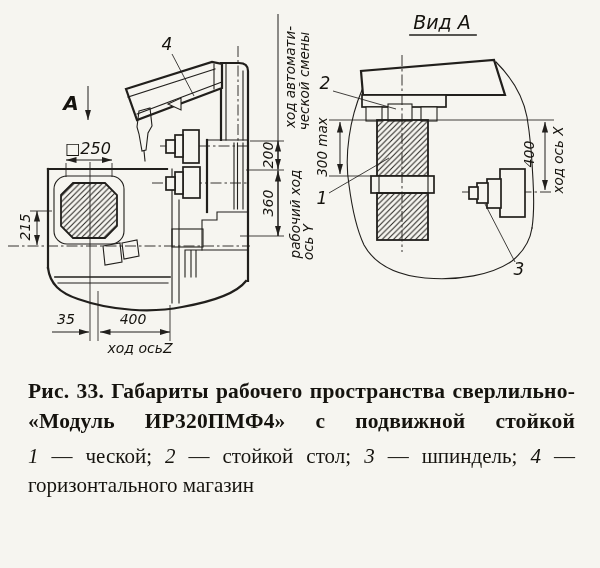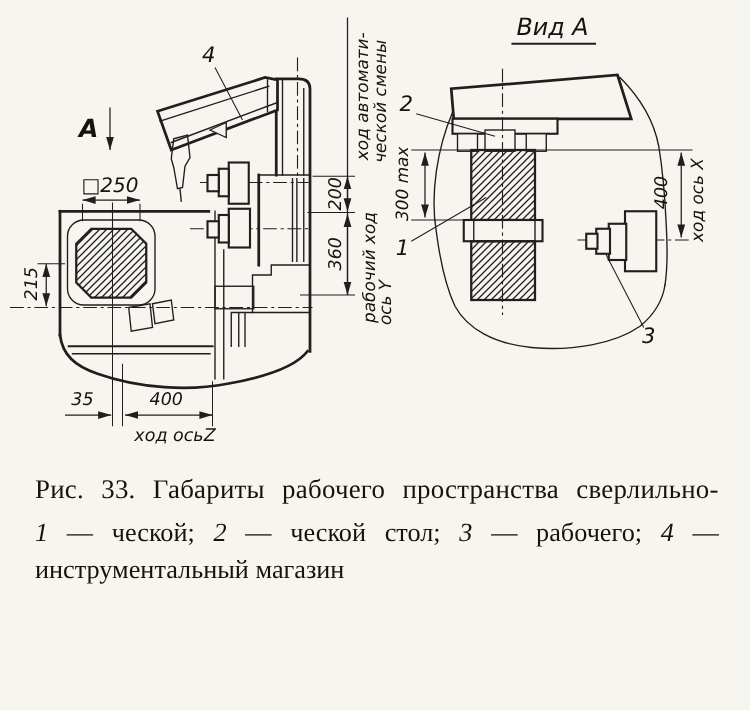--- a/index.html
+++ b/index.html
@@ -12,21 +12,21 @@
   .ln{stroke:#211f1c;stroke-width:1.1;fill:none;stroke-linecap:square}
   .tn{stroke:#211f1c;stroke-width:0.85;fill:none}
   .cl{stroke:#211f1c;stroke-width:0.9;fill:none;stroke-dasharray:11 3 2.5 3}
   .dm{stroke:#211f1c;stroke-width:1;fill:none}
   .fw{fill:#f6f5f0}
   .dtx{font-family:"DejaVu Sans",sans-serif;font-style:italic;fill:#15130e}
   .s14{font-size:14px}.s13{font-size:13.5px}.s16{font-size:16px}.s17{font-size:17px}
   .s19{font-size:19px}.s20{font-size:20px;font-weight:600}
   .mid{text-anchor:middle;dominant-baseline:middle}
   
-  .caption{margin:10px 26px 0 28px;width:547px;font-weight:normal;
+  .caption{margin:10px 26px 0 28px;width:547px;font-weight:bold;
            font-size:21.5px;line-height:30px;letter-spacing:0.2px;}
   .cap-line{white-space:nowrap}
   .just{text-align:justify;text-align-last:justify;white-space:normal}
   .legend{margin:6px 26px 0 28px;width:547px;font-size:21px;line-height:29px;}
   .legend i{font-style:italic}
   .legend .just{text-align:justify;text-align-last:justify}
 </style>
 </head>
 <body>
 
@@ -179,29 +179,30 @@
     <path class="tn" d="M329,193 L389,158"></path>
     <text class="dtx s17 mid" x="325" y="84">2</text>
     <path class="tn" d="M333,91 L396,109"></path>
     <text class="dtx s17 mid" x="519" y="270">3</text>
     <path class="tn" d="M515,262 L485,204"></path>
   </g>
 </svg>
 
 <div class="caption">
   <div class="cap-line just">Рис. 33. Габариты рабочего пространства сверлильно-</div>
+  <div class="cap-line just">«Модуль ИР320ПМФ4» с подвижной стойкой</div>
 </div>
 
 <div class="legend">
   <div class="just">
     <i>1</i>
     <span>— ческой;</span>
     <i>2</i>
-    <span>— ческой стол;</span>
+    <span>— стойкой стол;</span>
     <i>3</i>
-    <span>— рабочего;</span>
+    <span>— шпиндель;</span>
     <i>4</i>
     <span>—</span>
   </div>
-  <div>инструментальный магазин</div>
+  <div>горизонтального магазин</div>
 </div>
 
 </div>
 
 </body></html>

